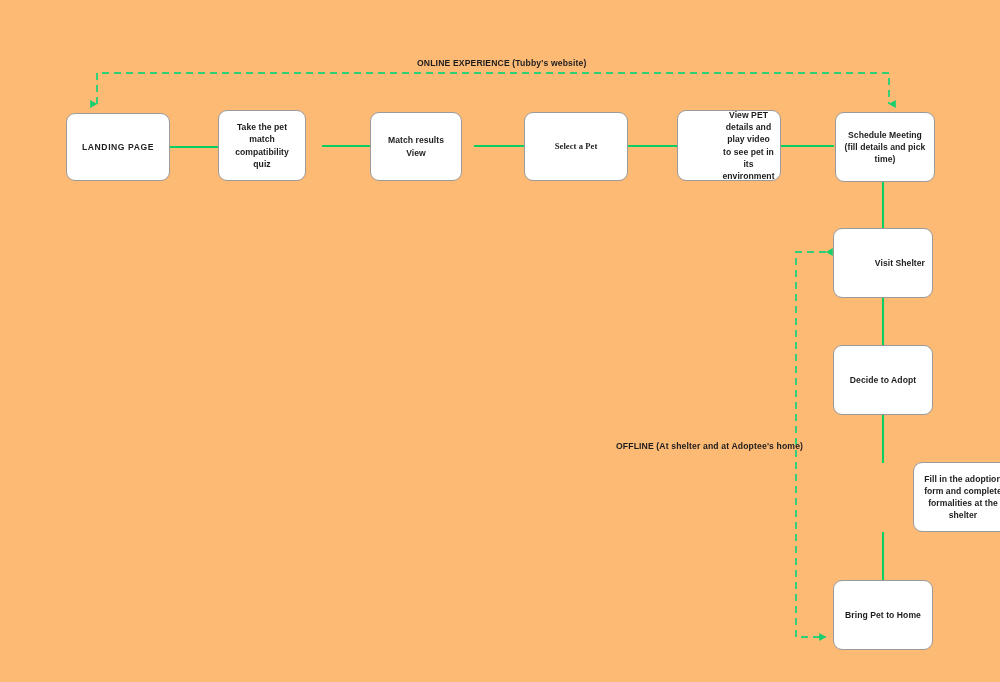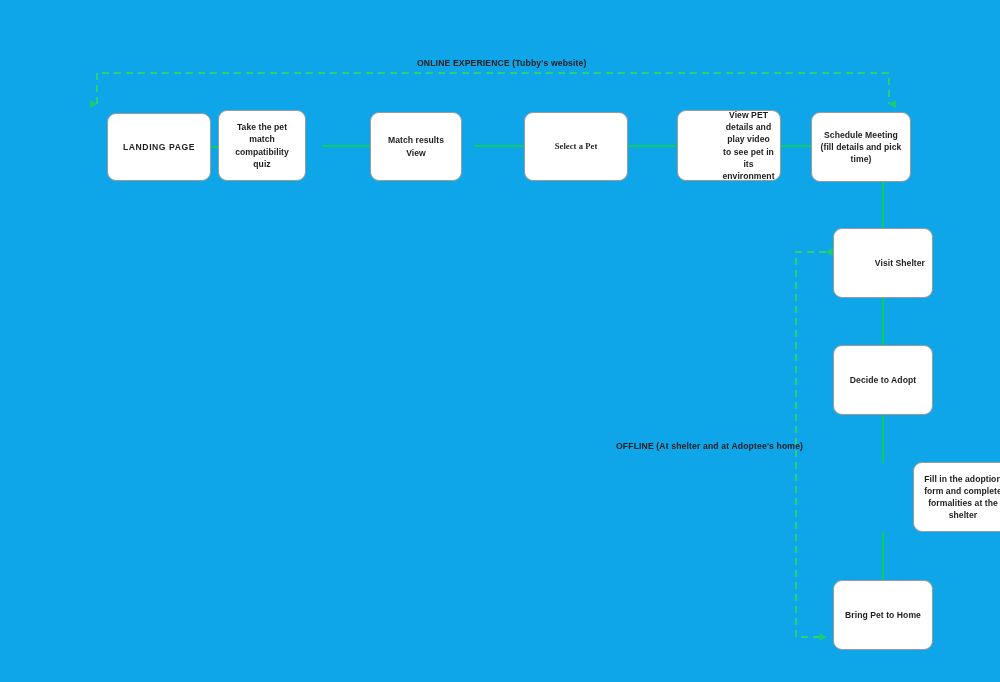--- a/index.html
+++ b/index.html
@@ -9,21 +9,21 @@
     background: #ffffff;
   }
   body {
     font-family: "Liberation Sans", sans-serif;
     -webkit-font-smoothing: antialiased;
   }
   #canvas {
     position: relative;
     width: 1000px;
     height: 682px;
-    background: #0ea5e9;
+    background: #fdba74;
     overflow: hidden;
   }
   #edge-layer {
     position: absolute;
     left: 0;
     top: 0;
     width: 1000px;
     height: 682px;
     pointer-events: none;
   }
@@ -117,41 +117,41 @@
     </g>
 
     <g>
       <path d="M826,252 L796,252 L796,637 L826,637" fill="none" stroke="#2ecf79" stroke-width="1.9" stroke-dasharray="7,5" marker-start="url(#arrow-right)" marker-end="url(#arrow-right)"></path>
     </g>
   </svg>
 
   <div class="band-label online">ONLINE EXPERIENCE (Tubby's website)</div>
   <div class="band-label offline">OFFLINE (At shelter and at Adoptee's home)</div>
 
-  <div class="node wide-label" style="left:66px; top:113px; width:104px; height:68px;margin-left:41px;">
+  <div class="node wide-label" style="left:66px; top:113px; width:104px; height:68px;">
     <span class="node-label">LANDING PAGE</span>
   </div>
 
   <div class="node" style="left:218px; top:110px; width:88px; height:71px;">
     <span class="node-label">Take the pet match compatibility quiz</span>
   </div>
 
   <div class="node" style="left:370px; top:112px; width:92px; height:69px;">
     <span class="node-label">Match results View</span>
   </div>
 
   <div class="node" style="left:524px; top:112px; width:104px; height:69px;font-family:Liberation Serif, serif;">
     <span class="node-label">Select a Pet</span>
   </div>
 
   <div class="node" style="left:677px; top:110px; width:104px; height:71px;padding-left:46px;">
     <span class="node-label">View PET details and play video to see pet in its environment</span>
   </div>
 
-  <div class="node" style="left:811px; top:112px; width:100px; height:70px;">
+  <div class="node" style="left:835px; top:112px; width:100px; height:70px;">
     <span class="node-label">Schedule Meeting (fill details and pick time)</span>
   </div>
 
   <div class="node" style="left:833px; top:228px; width:100px; height:70px;justify-content:flex-end;">
     <span class="node-label">Visit Shelter</span>
   </div>
 
   <div class="node" style="left:833px; top:345px; width:100px; height:70px;">
     <span class="node-label">Decide to Adopt</span>
   </div>

